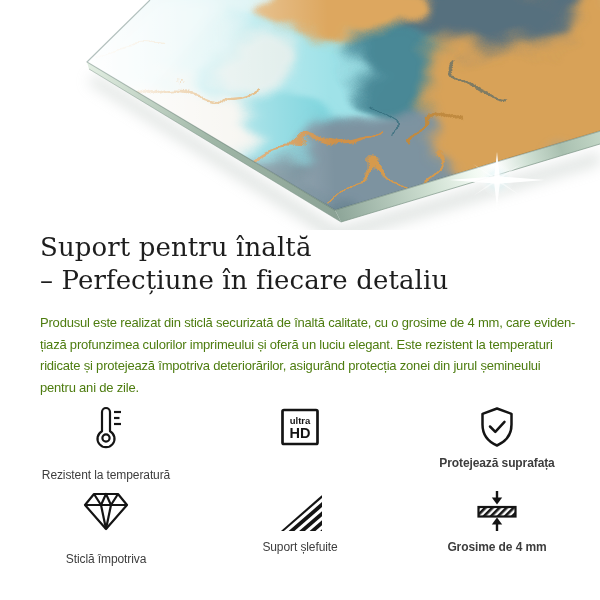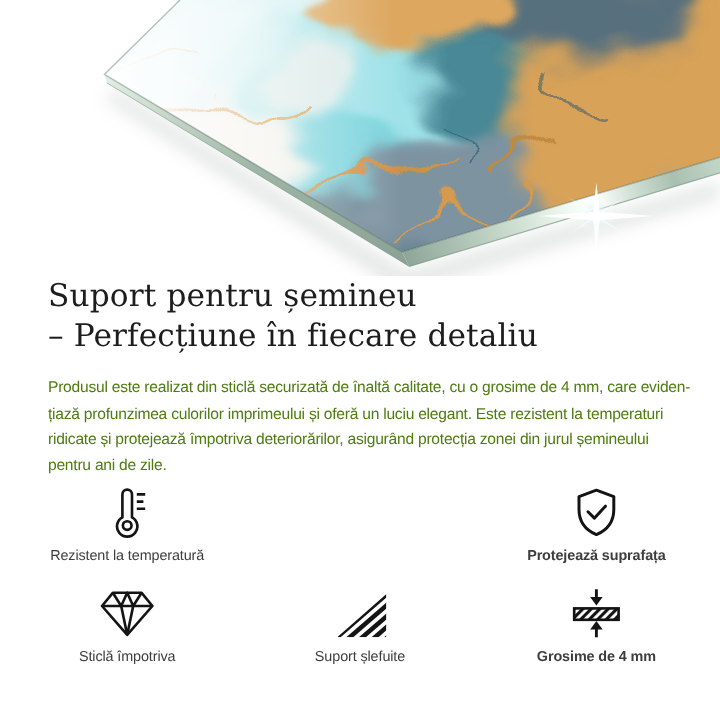--- a/index.html
+++ b/index.html
@@ -20,21 +20,21 @@
     white-space:pre-line;
   }
   .feature{
     position:absolute;width:190px;display:flex;flex-direction:column;align-items:center;
   }
   .ficon{height:46px;display:flex;align-items:center;justify-content:center;}
   .flabel{
     margin-top:6px;font-size:12px;color:#3d3d3d;letter-spacing:-0.1px;white-space:nowrap;
   }
   .r1{top:404px;} .r2{top:488px;}
-  .c1{left:11px;} .c2{left:205px;} .c3{left:402px;font-weight:bold;}
+  .c1{left:11px;gap:12px;} .c2{left:205px;} .c3{left:402px;font-weight:bold;}
   svg text{font-family:"Liberation Sans","DejaVu Sans",sans-serif;}
 </style>
 </head>
 <body>
 
 <div class="hero">
 <svg width="600" height="230" viewBox="0 0 600 230">
   <defs>
     <filter id="marble" x="-25%" y="-25%" width="150%" height="150%">
       <feTurbulence type="fractalNoise" baseFrequency="0.011 0.017" numOctaves="3" seed="11" result="n"></feTurbulence>
@@ -116,21 +116,21 @@
     <circle cx="497" cy="180" r="17" fill="url(#glow)"></circle>
     <polygon points="449,180 497,176.2 545,180 497,183.8" fill="#ffffff" opacity="0.95"></polygon>
     <polygon points="497,152 500.2,180 497,208 493.8,180" fill="#ffffff" opacity="0.9"></polygon>
     <polygon points="473,164 497,178.5 521,196 497,181.5" fill="#ffffff" opacity="0.5"></polygon>
     <polygon points="521,164 497,178.5 473,196 497,181.5" fill="#ffffff" opacity="0.5"></polygon>
     <circle cx="497" cy="180" r="3" fill="#ffffff"></circle>
   </g>
 </svg>
 </div>
 
-<h1 class="heading" style="margin:0;">Suport pentru șemineu
+<h1 class="heading" style="margin:0;">Suport pentru înaltă
 – Perfecțiune în fiecare detaliu</h1>
 
 <p class="para" style="margin:0;">Produsul este realizat din sticlă securizată de înaltă calitate, cu o grosime de 4 mm, care eviden-
 țiază profunzimea culorilor imprimeului și oferă un luciu elegant. Este rezistent la temperaturi
 ridicate și protejează împotriva deteriorărilor, asigurând protecția zonei din jurul șemineului
 pentru ani de zile.</p>
 
 <div class="feature r1 c1">
   <div class="ficon">
     <svg width="44" height="44" viewBox="0 0 44 44" fill="none" stroke="#141414" stroke-width="2.2">
@@ -138,20 +138,27 @@
       <circle cx="22" cy="33" r="3.6"></circle>
       <line x1="30" y1="7" x2="37" y2="7"></line>
       <line x1="30" y1="13" x2="35.5" y2="13"></line>
       <line x1="30" y1="19" x2="37" y2="19"></line>
     </svg>
   </div>
   <div class="flabel">Rezistent la temperatură</div>
 </div>
 
 <div class="feature r1 c2">
+  <div class="ficon">
+    <svg width="44" height="44" viewBox="0 0 44 44">
+      <rect x="4.5" y="5" width="35" height="34" rx="1.5" fill="none" stroke="#141414" stroke-width="2.7"></rect>
+      <text x="22" y="18.5" text-anchor="middle" font-size="9.5" font-weight="bold" fill="#141414">ultra</text>
+      <text x="22" y="33" text-anchor="middle" font-size="14.5" font-weight="bold" fill="#141414">HD</text>
+    </svg>
+  </div>
 </div>
 
 <div class="feature r1 c3">
   <div class="ficon">
     <svg width="44" height="44" viewBox="0 0 44 44" fill="none" stroke="#141414" stroke-width="2.5">
       <path d="M22 3.5 L36.5 8.8 V19.5 C36.5 29.8 30.6 36.8 22 40.5 C13.4 36.8 7.5 29.8 7.5 19.5 V8.8 Z" stroke-linejoin="round"></path>
       <polyline points="15,21.5 20.3,26.8 29.5,16.8" stroke-linecap="round" stroke-linejoin="round"></polyline>
     </svg>
   </div>
   <div class="flabel">Protejează suprafața</div>

